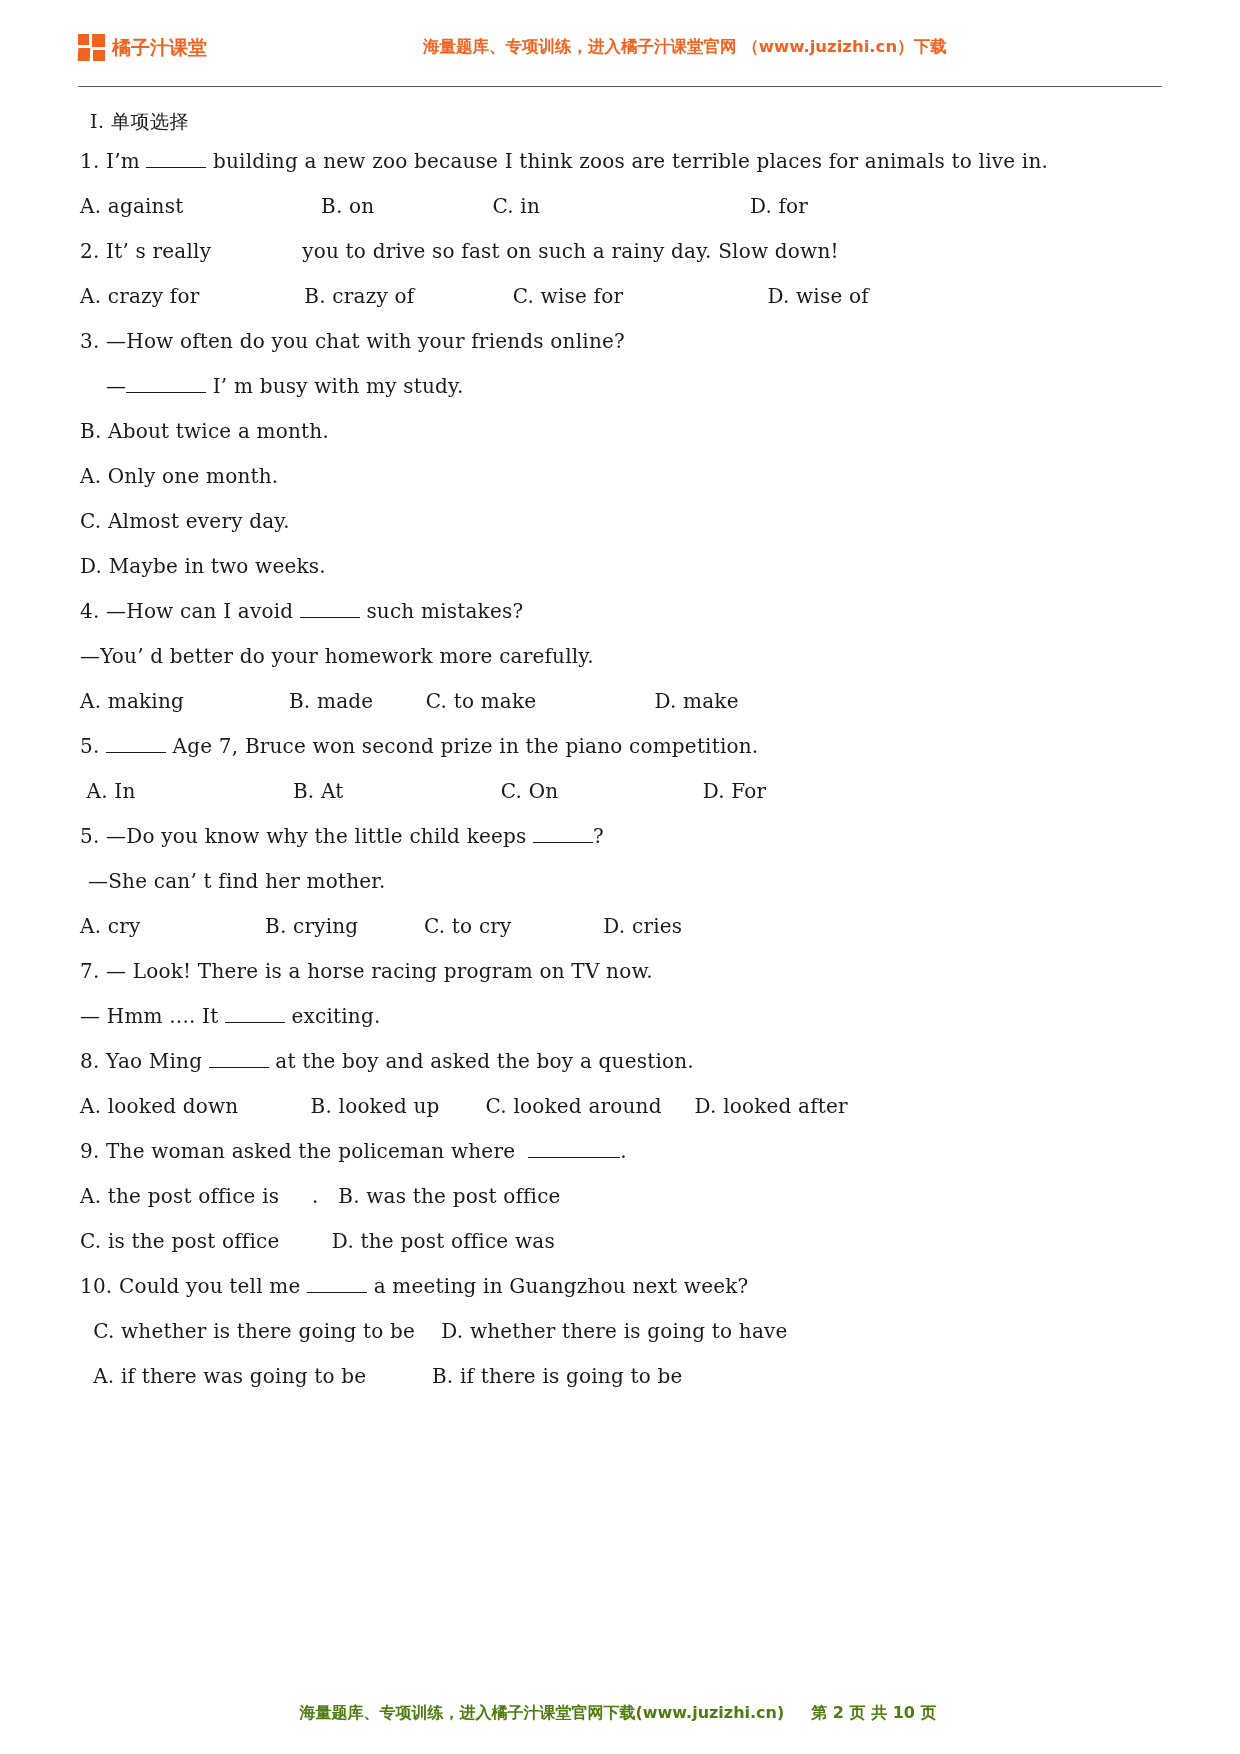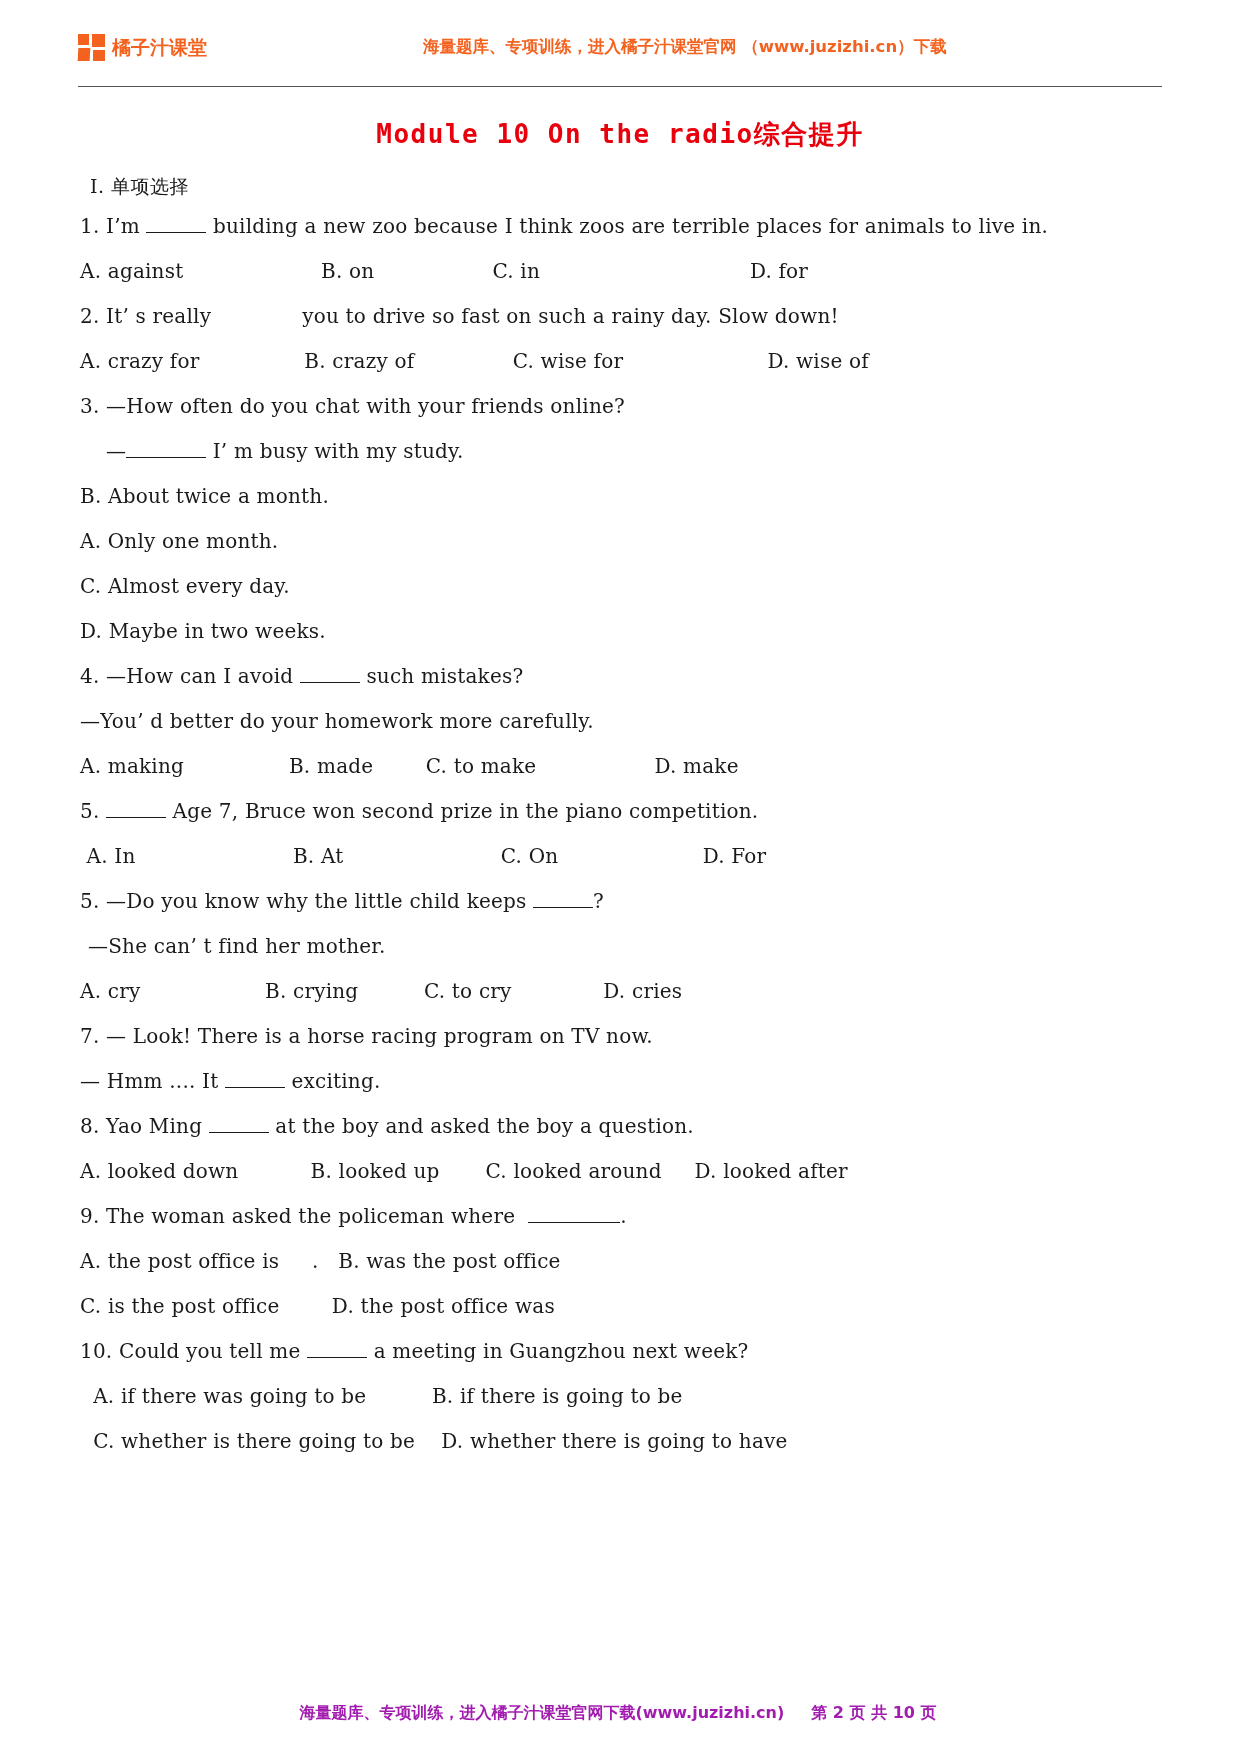--- a/index.html
+++ b/index.html
@@ -127,21 +127,21 @@
     left: 0;
     right: 4px;
     bottom: 38px;
     display: flex;
     justify-content: center;
     align-items: baseline;
     gap: 27px;
     font-family: "DejaVu Sans", "Liberation Sans", sans-serif;
     font-size: 16px;
     font-weight: bold;
-    color: #a21caf;
+    color: #4d7c0f;
   }
   .footer-note { white-space: nowrap; }
   .footer-page { white-space: nowrap; }
 </style>
 </head>
 <body>
 
 <div class="page">
 
   <div class="header">
@@ -151,21 +151,20 @@
           <i class="s2"></i>
           <i class="s3"></i>
           <i class="s4"></i>
       </span>
       <span class="logo-text">橘子汁课堂</span>
     </div>
     <div class="header-slogan">海量题库、专项训练，进入橘子汁课堂官网 （www.juzizhi.cn）下载</div>
   </div>
   <hr class="header-rule">
 
-  <h1 class="doc-title">Module 10 On the radio综合提升</h1>
 
   <div class="content">
 
     <div class="section-head">Ⅰ. 单项选择</div>
 
     <div class="line"><span>1. I’m </span><span class="blank w-md"></span><span> building a new zoo because I think zoos are terrible places for animals to live in.</span></div>
     <div class="line">A. against                     B. on                  C. in                                D. for</div>
 
     <div class="line"><span>2. It’ s really </span><span class="blank w-gap"></span><span> you to drive so fast on such a rainy day. Slow down!</span></div>
     <div class="line">A. crazy for                B. crazy of               C. wise for                      D. wise of</div>
@@ -192,22 +191,22 @@
     <div class="line"><span>— Hmm .... It </span><span class="blank w-md"></span><span> exciting.</span></div>
 
     <div class="line"><span>8. Yao Ming </span><span class="blank w-md"></span><span> at the boy and asked the boy a question.</span></div>
     <div class="line">A. looked down           B. looked up       C. looked around     D. looked after</div>
 
     <div class="line"><span>9. The woman asked the policeman where  </span><span class="blank w-xl"></span><span>.</span></div>
     <div class="line">A. the post office is     .   B. was the post office</div>
     <div class="line">C. is the post office        D. the post office was</div>
 
     <div class="line"><span>10. Could you tell me </span><span class="blank w-md"></span><span> a meeting in Guangzhou next week?</span></div>
+    <div class="line">  C. whether is there going to be    D. whether there is going to have</div>
     <div class="line">  A. if there was going to be          B. if there is going to be</div>
-    <div class="line">  C. whether is there going to be    D. whether there is going to have</div>
 
   </div>
 
   <div class="footer">
     <span class="footer-note">海量题库、专项训练，进入橘子汁课堂官网下载(www.juzizhi.cn)</span>
     <span class="footer-page">第 2 页 共 10 页</span>
   </div>
 
 </div>
 

